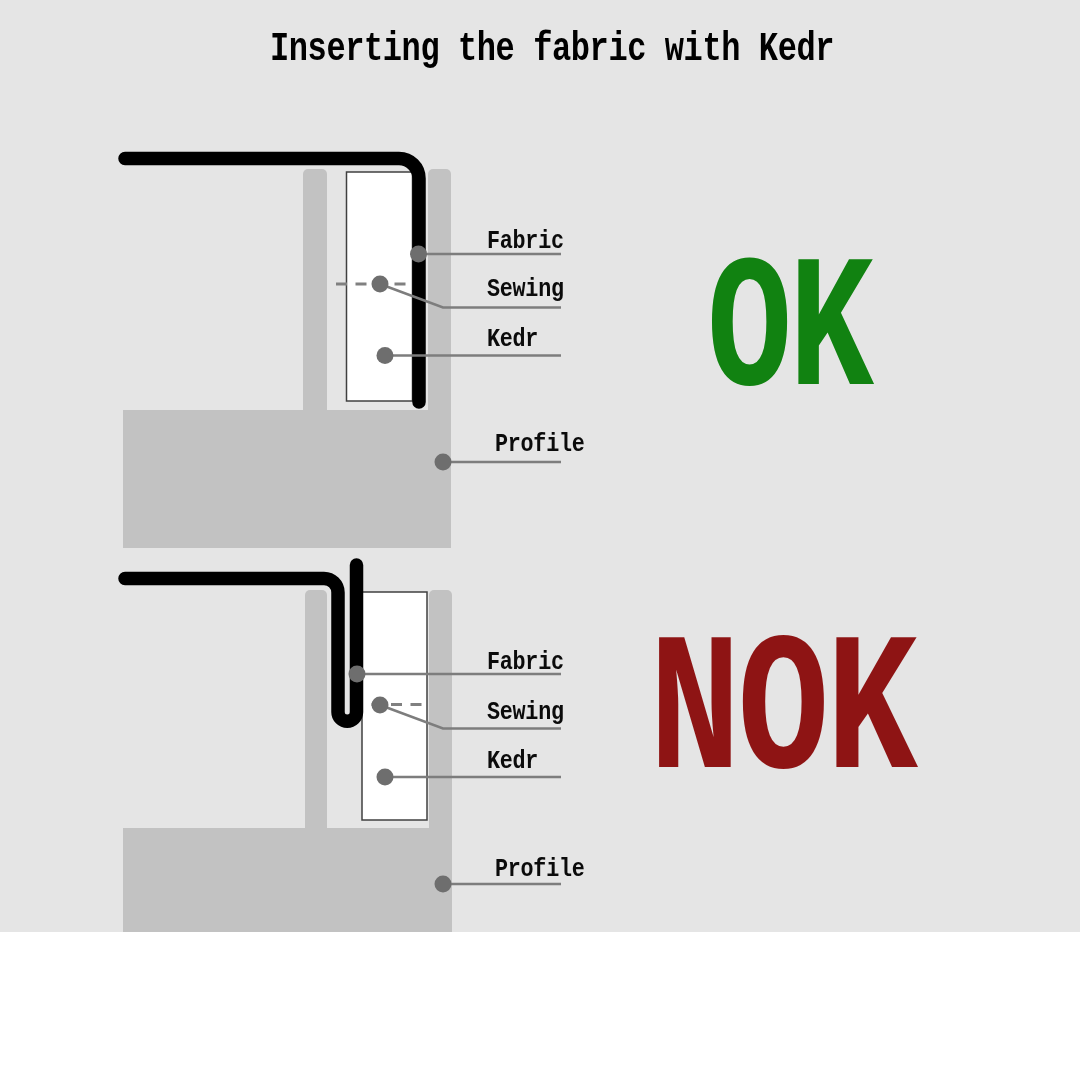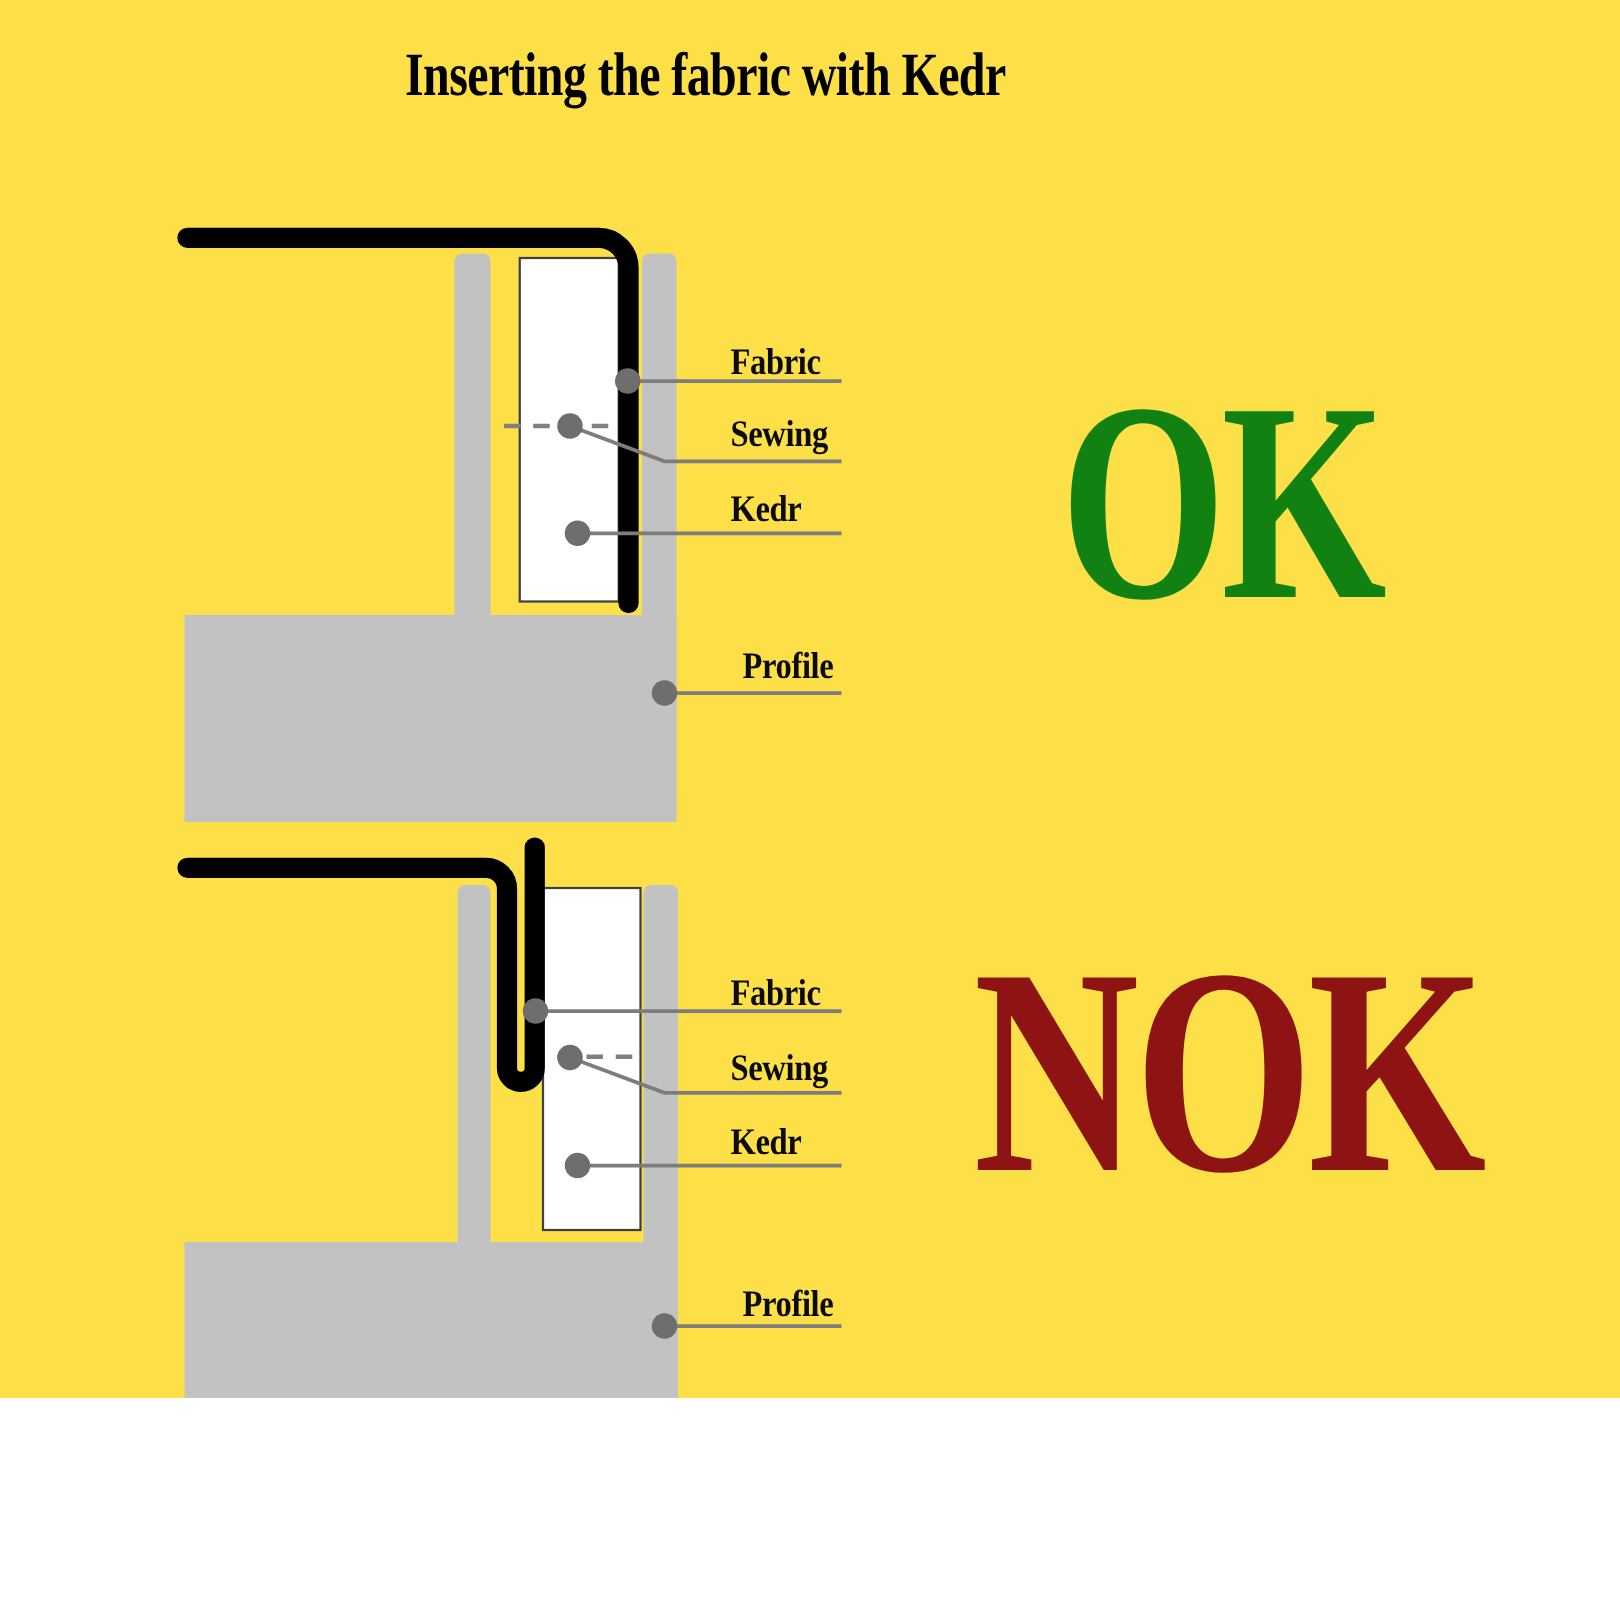--- a/index.html
+++ b/index.html
@@ -1,17 +1,17 @@
 <!DOCTYPE html>
 <html><head>
 <meta charset="utf-8">
 <style>
   html,body{margin:0;padding:0;background:#fff;}
-  .page{position:relative;width:1080px;height:932px;background:#fde047;overflow:hidden;
-        font-family:Liberation Serif, serif;}
+  .page{position:relative;width:1080px;height:932px;background:#e5e5e5;overflow:hidden;
+        font-family:Liberation Mono, monospace;}
   .title{position:absolute;left:270px;top:29px;margin:0;font-size:41px;font-weight:700;
          line-height:1;letter-spacing:-0.5px;color:#000;
          transform:scaleX(0.78);transform-origin:0 0;white-space:nowrap;}
   .diagram{position:absolute;left:0;width:1080px;}
   .diagram svg{position:absolute;left:0;top:0;display:block;}
   .lbl{position:absolute;font-size:25px;font-weight:700;line-height:1;letter-spacing:-0.3px;
        color:#0b0b0b;transform:scaleX(0.87);transform-origin:0 0;white-space:nowrap;}
   .status{position:absolute;font-weight:700;line-height:1;white-space:nowrap;transform-origin:0 0;}
   .status.ok{left:707px;top:100px;font-size:189px;letter-spacing:-4px;transform:scaleX(0.75);color:#118211;}
   .status.nok{left:649px;top:72px;font-size:196px;letter-spacing:-4px;transform:scaleX(0.78);color:#8e1414;}

